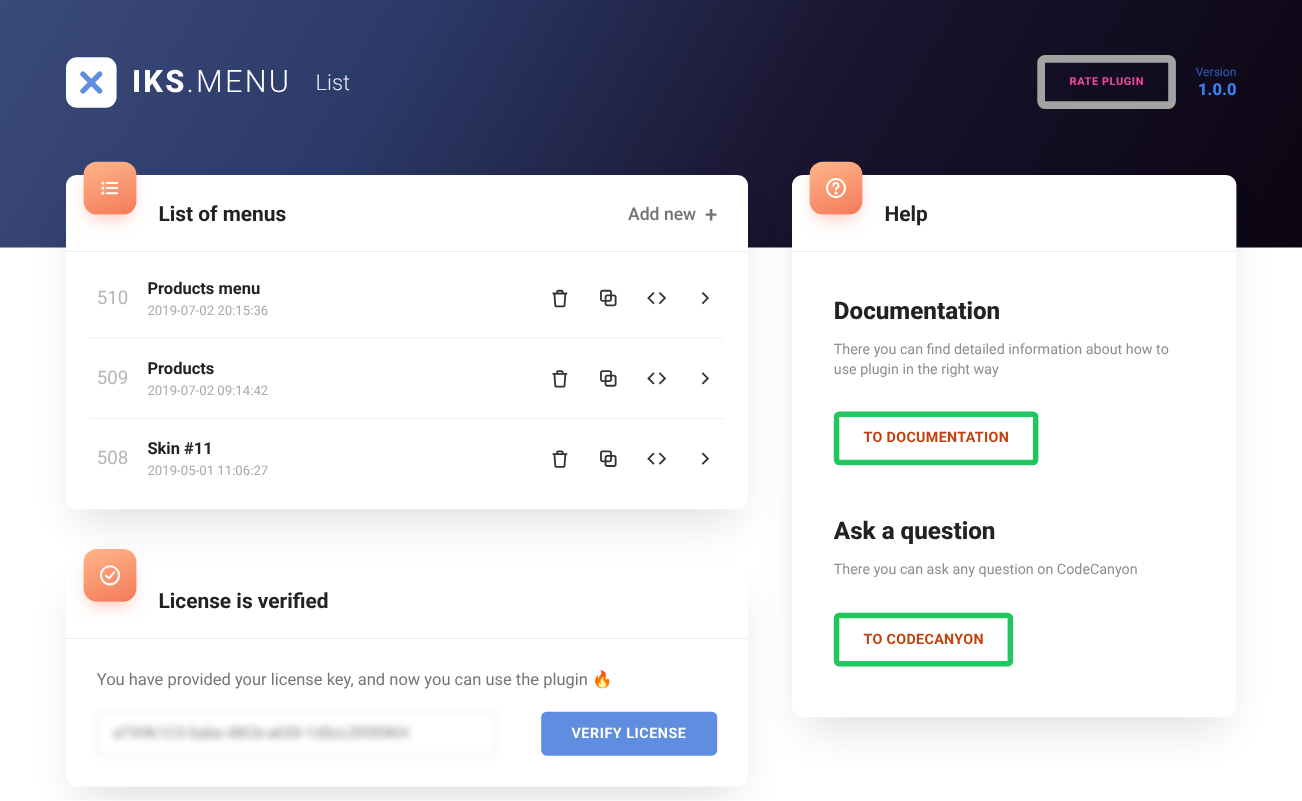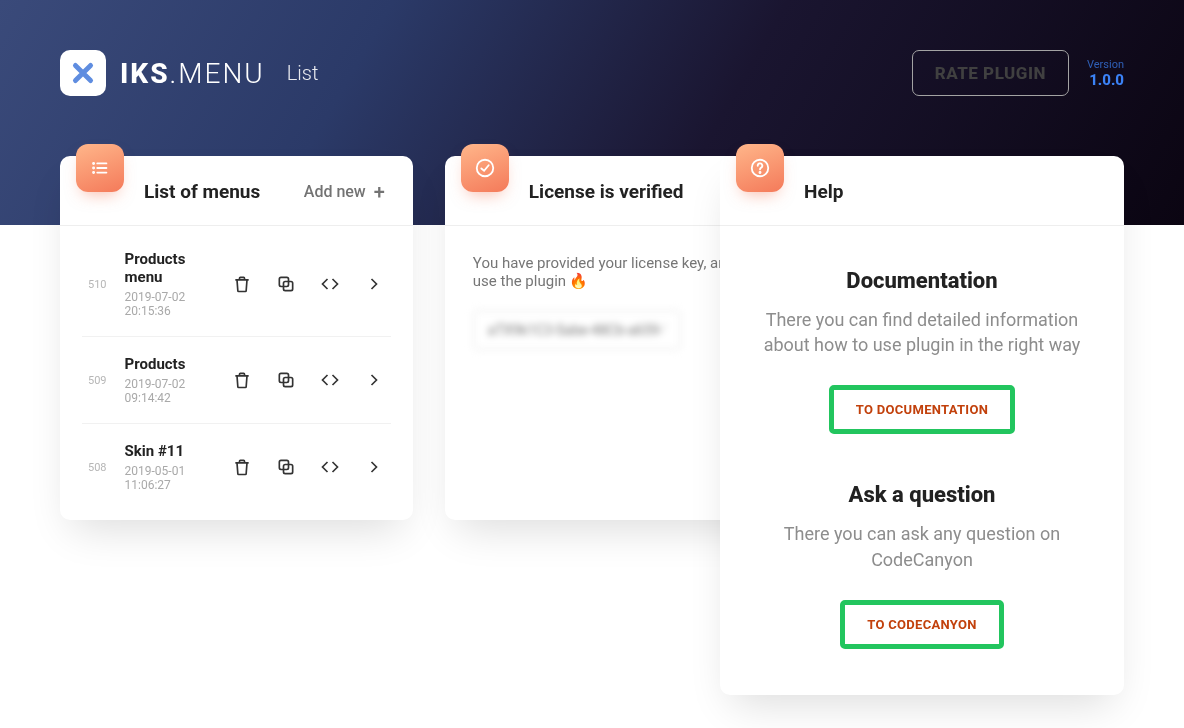--- a/index.html
+++ b/index.html
@@ -19,35 +19,35 @@
     .logo-mark {
       width: 46px; height: 46px; background: #fff; border-radius: 10px;
       display: flex; align-items: center; justify-content: center;
     }
     .brand-text { color: #fff; font-size: 28px; letter-spacing: 2px; }
     .brand-text .bold { font-weight: 800; }
     .brand-text .thin { font-weight: 300; }
     .page-name { color: #fff; opacity: .9; font-size: 20px; margin-left: 22px; font-weight: 300; }
     .header-spacer { flex: 1; }
     .rate-btn {
-      border: 1px solid #a3a3a3; color: #404040; background: transparent;
-      font-weight: 800; font-size: 17px; padding: 12px 22px;
+      border: 7px solid #a3a3a3; color: #ec4899; background: transparent;
+      font-weight: 800; font-size: 10px; padding: 12px 22px;
       border-radius: 7px; letter-spacing: .5px; cursor: pointer;
     }
     .ver { text-align: right; margin-left: 18px; color: #3b82f6; }
     .ver .lbl { font-size: 11px; opacity: .7; }
     .ver .num { font-size: 15px; font-weight: 800; }
 
     .content {
       position: relative; z-index: 2;
       display: flex; gap: 40px;
       padding: 60px 60px 0 60px;
       align-items: flex-start;
     }
-    .col-left { display: flex; gap: 32px; width: 620px; }
+    .col-left { display: flex; flex-direction: column; gap: 48px; width: 620px; }
     .col-right { flex: 1; }
 
     .card {
       background: #fff; border-radius: 10px;
       box-shadow: 0 20px 40px -12px rgba(0,0,0,.14);
       position: relative;
     }
     .card-header {
       display: flex; align-items: center;
       padding: 24px 28px 22px 84px;
@@ -70,21 +70,21 @@
       box-shadow: 0 8px 16px -6px rgba(244,122,90,.5);
     }
 
     .menu-list { padding: 6px 22px 10px 22px; }
     .menu-row {
       display: flex; align-items: center; gap: 18px;
       padding: 18px 6px;
       border-bottom: 1px solid #f1f1f1;
     }
     .menu-row:last-child { border-bottom: none; }
-    .menu-id { color: #b6b6b6; font-size: 11px; width: 28px; }
+    .menu-id { color: #b6b6b6; font-size: 17px; width: 28px; }
     .menu-info .title { font-size: 15px; font-weight: 700; color: #222; }
     .menu-info .ts { font-size: 12px; color: #a9a9a9; margin-top: 4px; }
     .menu-row .spacer { flex: 1; }
     .menu-actions { display: flex; align-items: center; gap: 22px; }
     .icon-btn { width: 22px; height: 22px; display:flex; align-items:center; justify-content:center; cursor:pointer; }
     .icon-btn svg { width: 20px; height: 20px; stroke: #333; stroke-width: 2; fill: none; }
 
     .license-body { padding: 28px; }
     .license-body p { color: #767676; font-size: 15px; margin-bottom: 20px; }
     .license-form { display:flex; gap: 18px; }
@@ -92,24 +92,24 @@
       flex: 1; height: 40px; border: 1px solid #ddd; border-radius: 5px;
       padding: 0 14px; font-size: 14px; color: #777;
       filter: blur(3.5px);
     }
     .verify-btn {
       background: #5f8de0; color: #fff; border: none; border-radius: 5px;
       font-weight: 700; font-size: 13px; padding: 0 28px; height: 40px;
       letter-spacing: .5px; cursor: pointer; margin-left: 23px;
     }
 
-    .help-body { padding: 42px 38px 46px 38px; text-align: center; }
+    .help-body { padding: 42px 38px 46px 38px; text-align: left; }
     .help-section + .help-section { margin-top: 48px; }
     .help-section h3 { font-size: 22px; font-weight: 800; color: #222; margin-bottom: 14px; }
-    .help-section p { color: #8d8d8d; font-size: 18px; line-height: 1.4; margin-bottom: 28px; }
+    .help-section p { color: #8d8d8d; font-size: 13px; line-height: 1.4; margin-bottom: 28px; }
     .out-btn {
       display: inline-block; border: 5px solid #22c55e; color: #c2410c;
       font-weight: 700; font-size: 13px; padding: 12px 22px; border-radius: 5px;
       cursor: pointer; letter-spacing: .3px;
     }
   </style>
 </head>
 <body>
 
 <div class="app">

